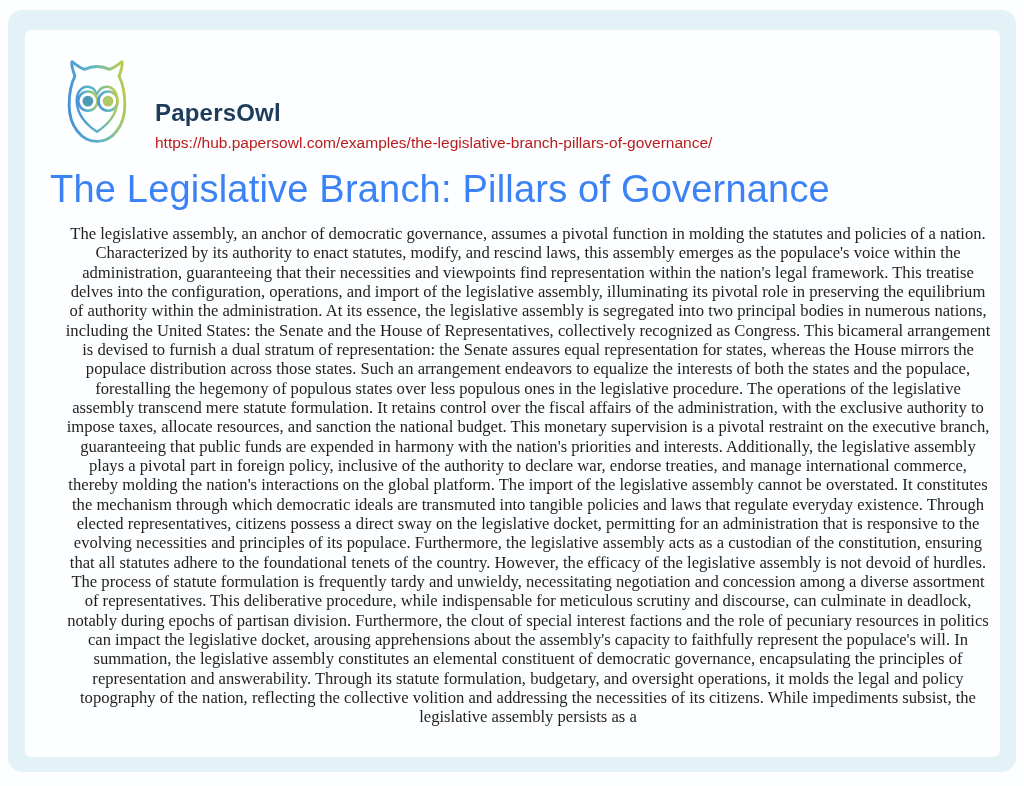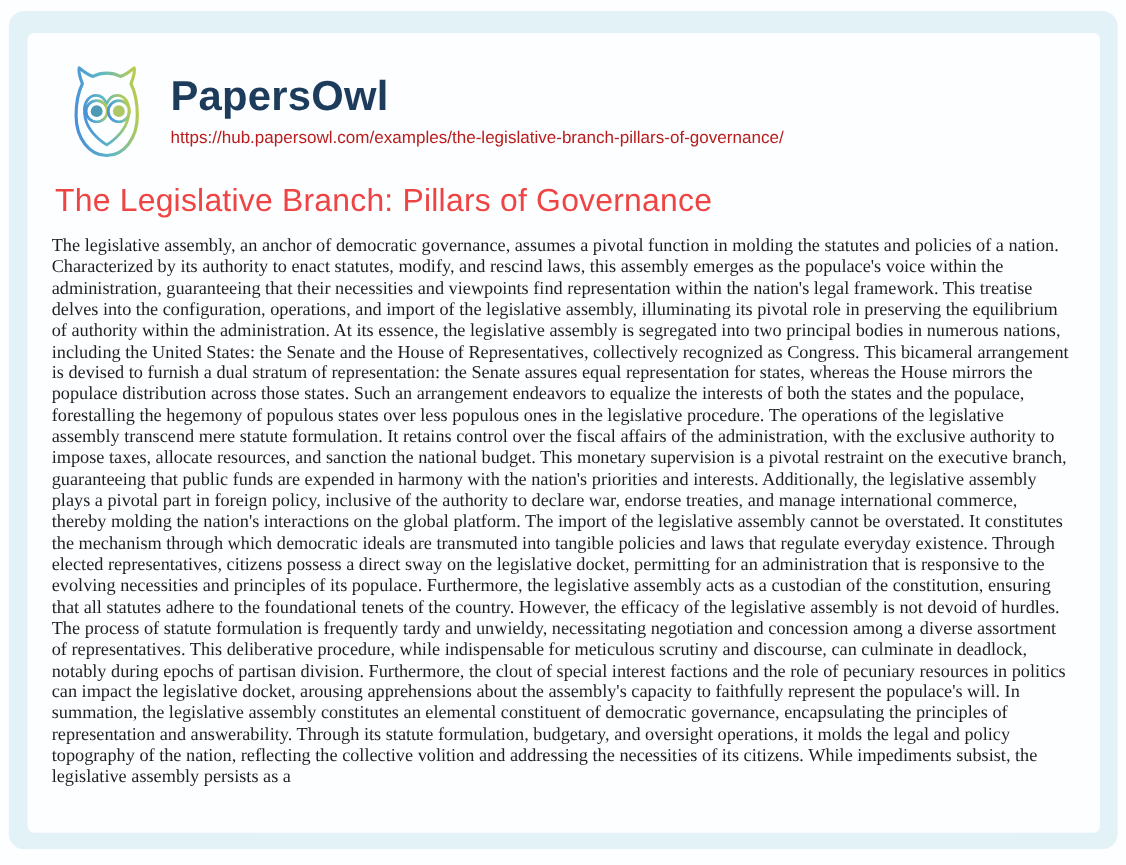--- a/index.html
+++ b/index.html
@@ -31,49 +31,50 @@
   }
   .logo-wrap {
     width: 100px;
     height: 96px;
     flex: 0 0 auto;
     margin-right: 8px;
   }
   .logo-wrap svg { width: 100%; height: 100%; }
   .brand-block { padding-top: 12px; }
   .brand {
-    font-size: 38px;
+    font-size: 24px;
     font-weight: bold;
     color: #1d3c5c;
     letter-spacing: 0.2px;
     cursor: pointer;
+    margin-top: 32px;
   }
   .url {
     display: inline-block;
     margin-top: 7px;
     font-size: 15.5px;
     color: #b91c1c;
     text-decoration: none;
     cursor: pointer;
   }
   .title {
-    font-size: 29px;
+    font-size: 38px;
     font-weight: 300;
-    color: #ef4444;
+    color: #3b82f6;
     letter-spacing: 0.2px;
     margin: 14px 0 13px 3px;
   }
   .body-text {
     font-family: "Liberation Serif", serif;
     font-size: 16.6px;
     line-height: 1.165;
     color: #1f1f1f;
     width: 926px;
-    margin-left: 0;
-    text-align: left;
+    margin-left: 18px;
+    text-align: center;
   }
 </style>
 </head>
 <body>
 
 <div class="frame"></div>
 
 <div class="card">
 
   <div class="header">

